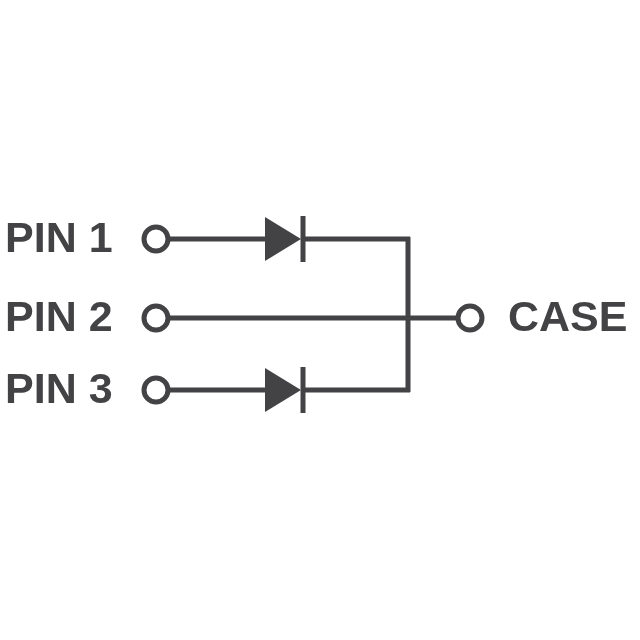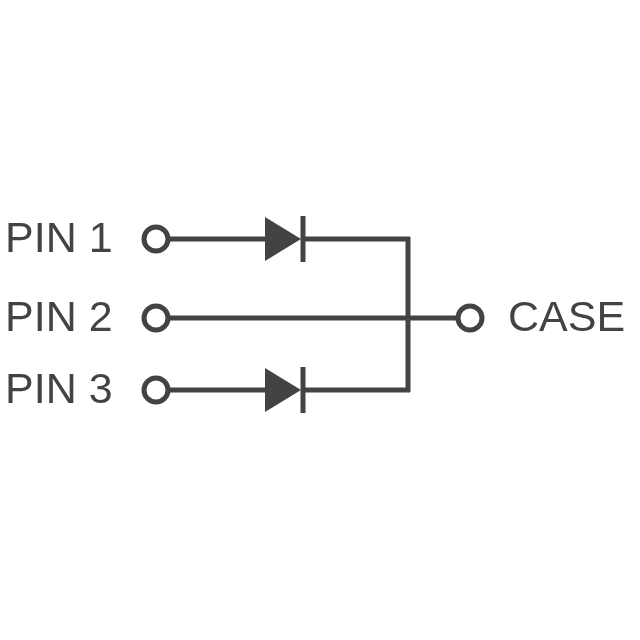--- a/index.html
+++ b/index.html
@@ -7,20 +7,21 @@
     padding: 0;
     background: #ffffff;
   }
   #canvas {
     position: relative;
     width: 640px;
     height: 640px;
     background: #ffffff;
     overflow: hidden;
     font-family: "Liberation Sans", sans-serif;
+    font-weight: bold;
   }
   #schematic {
     position: absolute;
     left: 0;
     top: 0;
     width: 640px;
     height: 640px;
   }
   .pin-label, .case-label {
     font-family: "Liberation Sans", sans-serif;

